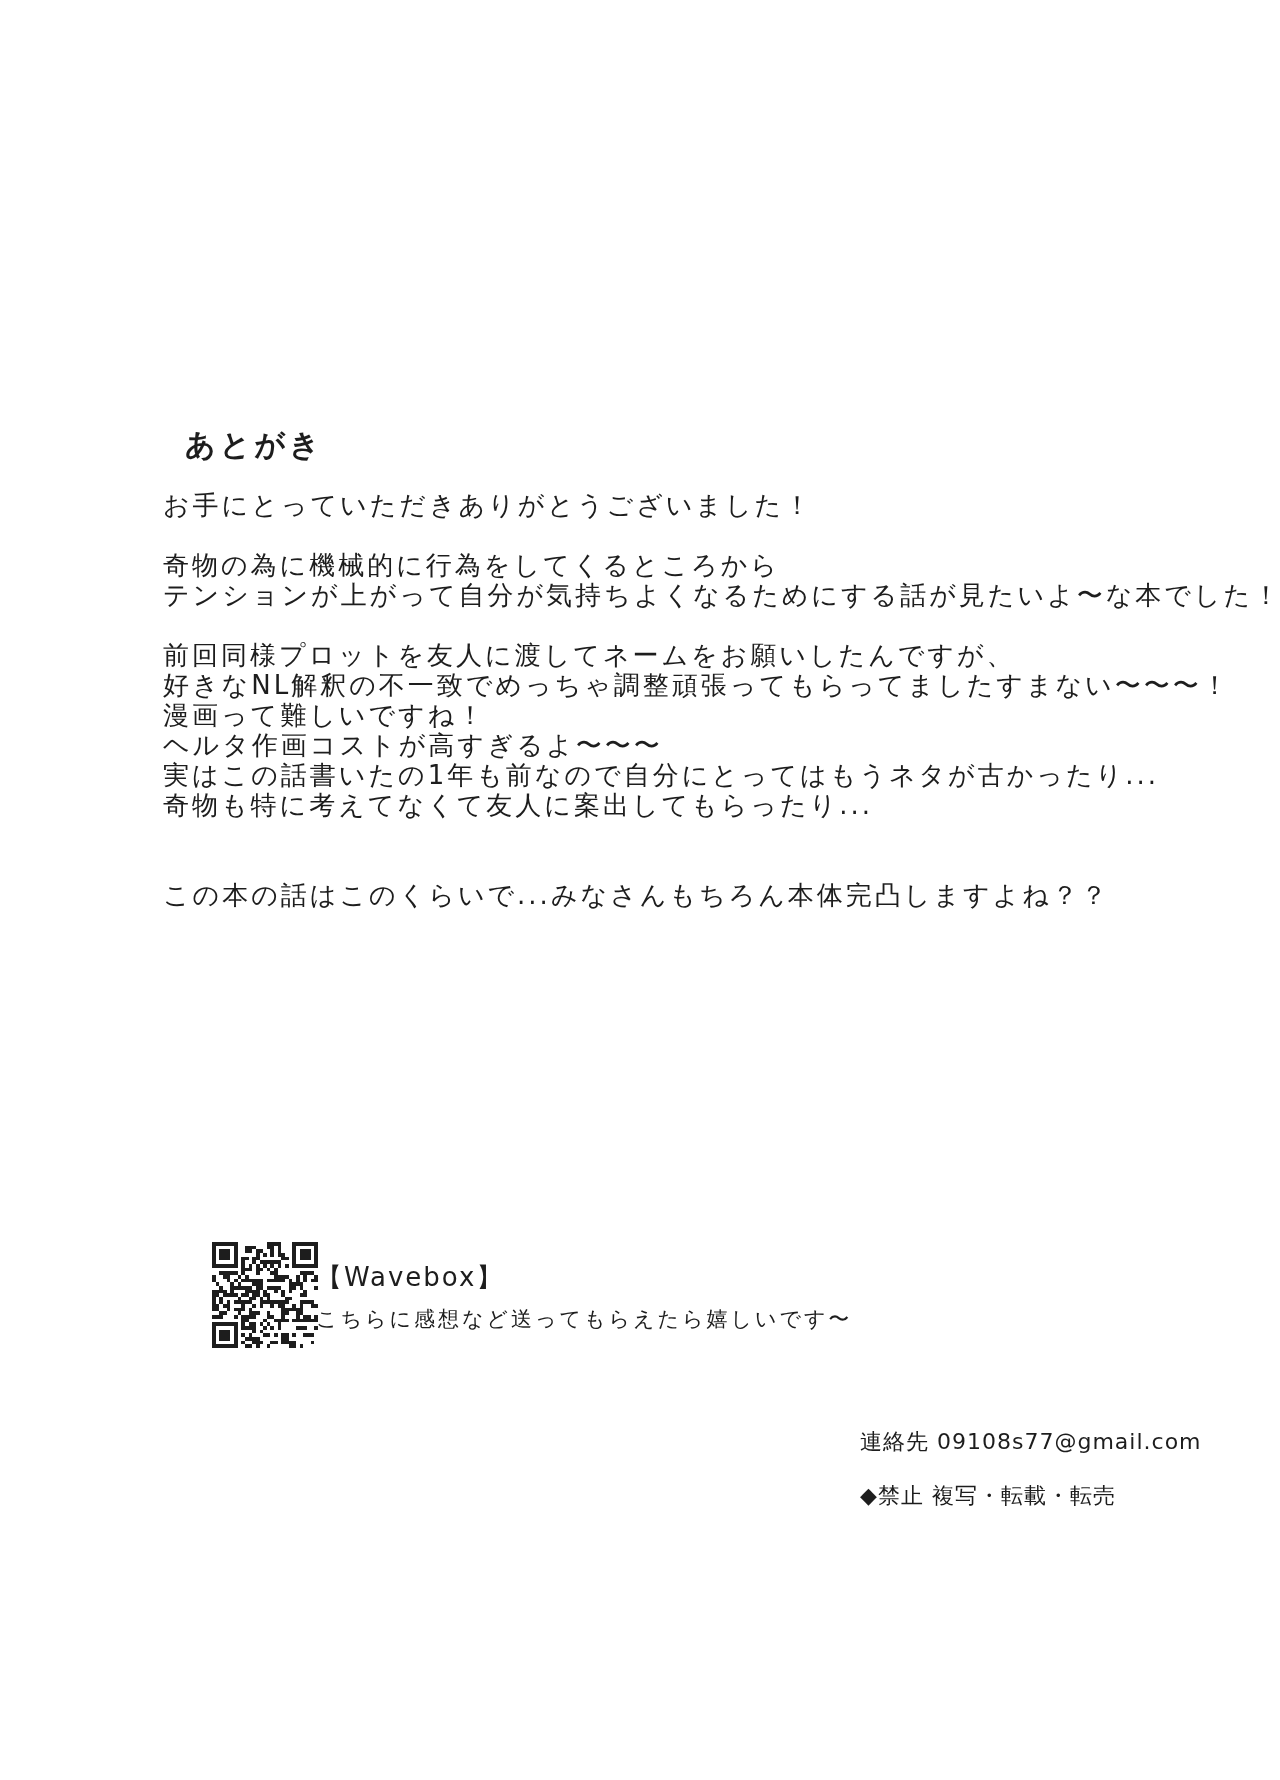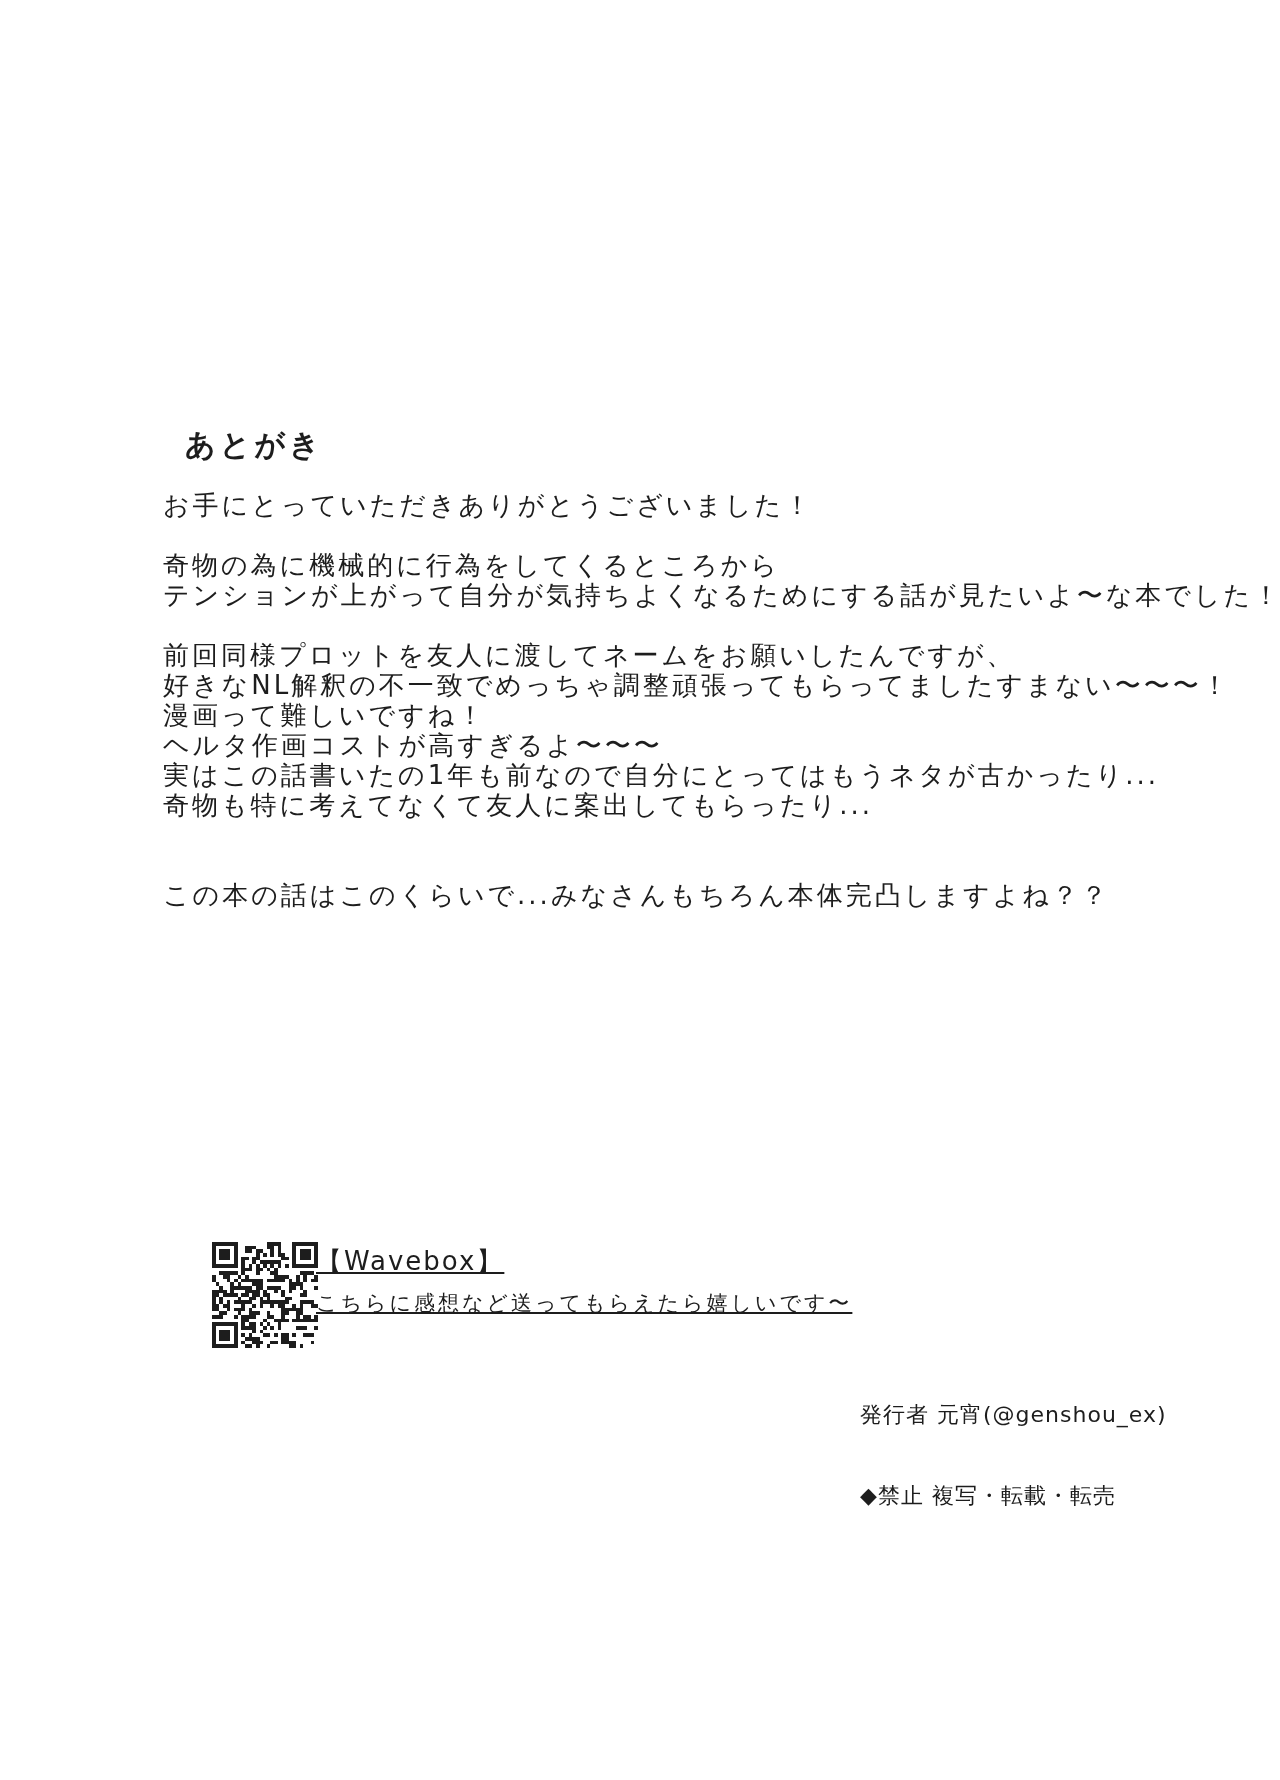--- a/index.html
+++ b/index.html
@@ -32,23 +32,22 @@
     white-space:nowrap;
   }
   .wavebox{
     position:absolute;left:212px;top:1240px;width:900px;height:120px;
   }
   .qr{
     position:absolute;left:0;top:2px;width:106px;height:106px;
   }
   .qr svg{display:block;width:106px;height:106px;}
   .wavebox-text{
-    position:absolute;left:104px;top:0;
+    position:absolute;left:104px;top:16px;
     white-space:nowrap;
-    text-decoration:underline;
   }
   .wavebox-heading{
     font-size:26px;letter-spacing:2px;margin:4px 0 10px 0;
   }
   .wavebox-message{
     font-size:21px;letter-spacing:3px;
   }
   .text-line{min-height:1em;}
 </style>
 </head>
@@ -479,19 +478,19 @@
         </svg>
     </div>
     <div class="wavebox-text">
       <div class="wavebox-heading">【Wavebox】</div>
       <div class="wavebox-message">こちらに感想など送ってもらえたら嬉しいです〜</div>
     </div>
   </div>
 
   <div class="colophon">
       <div class="text-line">&nbsp;</div>
-      <div class="text-line">発行者 元宵(@genshou_ex)</div>
-      <div class="text-line">&nbsp;</div>
+      <div class="text-line">&nbsp;</div>
+      <div class="text-line">連絡先 09108s77@gmail.com</div>
       <div class="text-line">&nbsp;</div>
       <div class="text-line">◆禁止 複写・転載・転売</div>
     </div>
 
 </div>
 
 </body></html>

